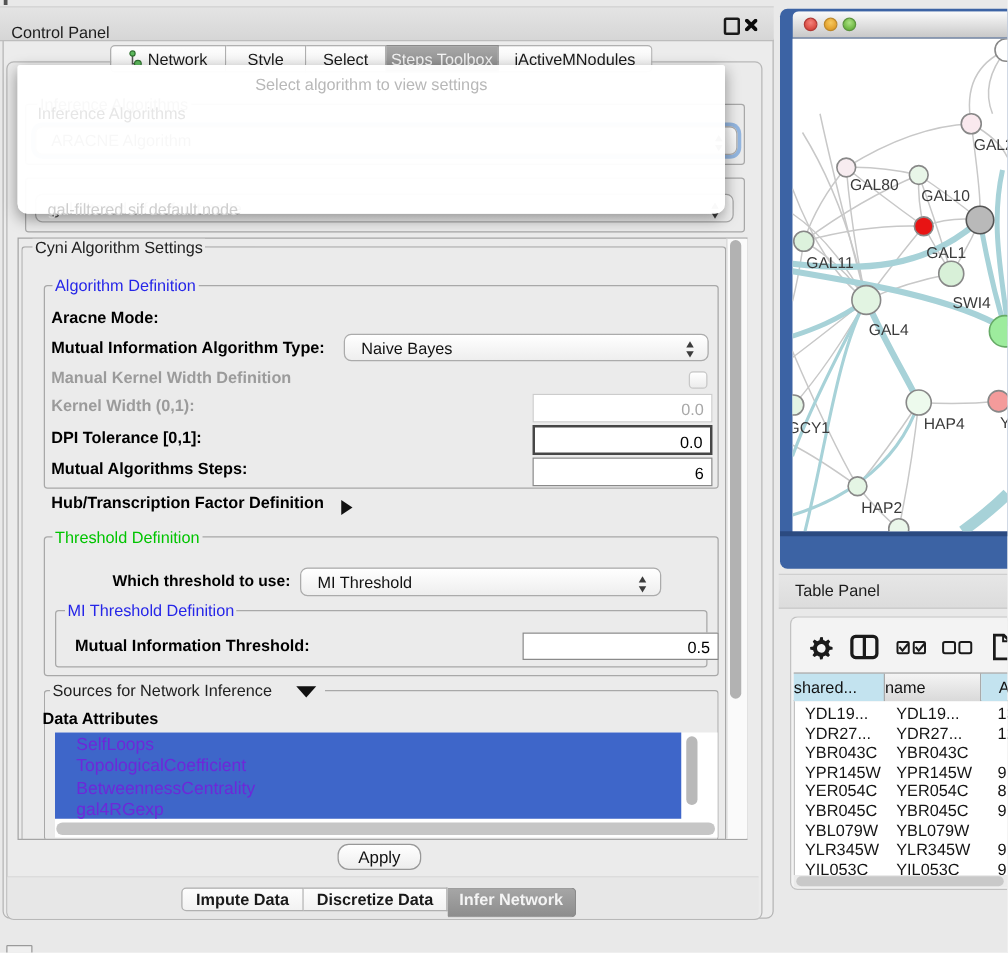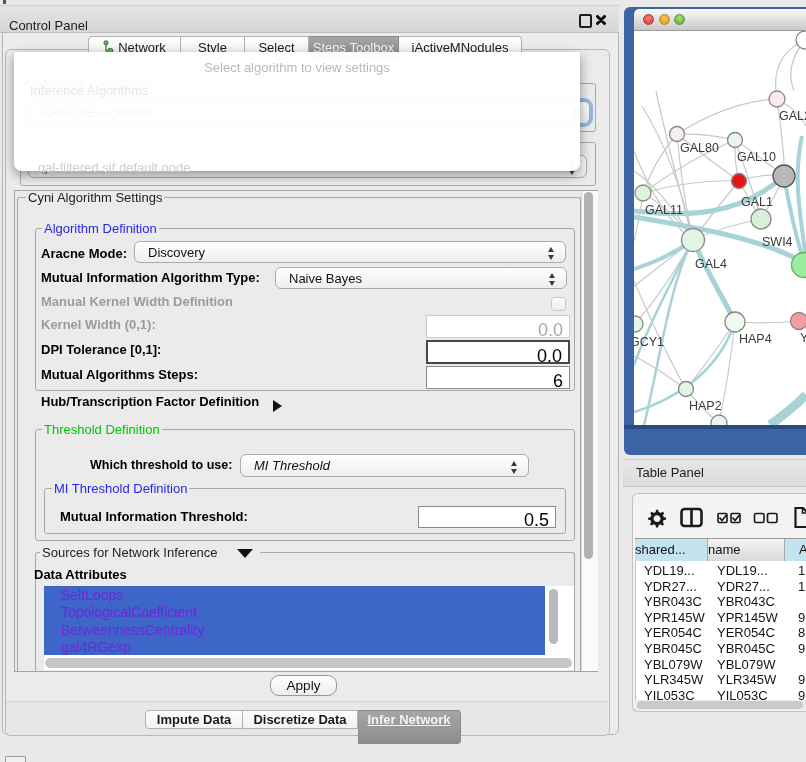--- a/index.html
+++ b/index.html
@@ -27,21 +27,21 @@
   
   .combo{position:absolute;box-sizing:border-box;border:1px solid #ababab;border-radius:6px;
     background:linear-gradient(#ffffff,#eeeeee);font-size:13px;color:#111;}
   .combo .ct{position:absolute;left:12px;top:3px;}
   .arr{position:absolute;width:8px;}
   .arr:before{content:"";position:absolute;left:0;top:1px;border-left:3.5px solid transparent;
     border-right:3.5px solid transparent;border-bottom:5px solid #3c3c3c;}
   .arr:after{content:"";position:absolute;left:0;top:9px;border-left:3.5px solid transparent;
     border-right:3.5px solid transparent;border-top:5px solid #3c3c3c;}
   
-  .inp{position:absolute;box-sizing:border-box;background:#fff;font-size:18px;text-align:right;}
+  .inp{position:absolute;box-sizing:border-box;background:#fff;font-size:13px;text-align:right;}
   .inp span{position:absolute;right:6px;top:2px;}
   .lbl{position:absolute;font-size:13px;color:#000000;font-weight:bold;white-space:nowrap;}
   .lbl.dis{color:#9b9b9b;}
 </style>
 </head>
 <body>
 <div id="root">
 
   <div class="abs" id="cpwin"></div>
   <div class="abs" id="cptitle">
@@ -82,24 +82,20 @@
   <div class="abs" style="left:581px;top:191px;width:16px;height:480px;background:#fafafa;border-left:1px solid #d5d5d5;"></div>
   <div class="abs" style="left:584px;top:192px;width:9px;height:367px;background:#b2b2b2;border-radius:5px;"></div>
 
   <div class="gb" style="left:17px;top:197px;width:564px;height:475px;border-bottom:none;border-radius:3px 3px 0 0;"></div>
   <div class="gbl" style="left:26px;top:191px;color:#222;">Cyni Algorithm Settings</div>
 
   <div class="gb" style="left:35px;top:228px;width:540px;height:163px;"></div>
   <div class="gbl" style="left:42px;top:222px;color:#2626e8;">Algorithm Definition</div>
 
   <div class="lbl" style="left:41px;top:246px;">Aracne Mode:</div>
-  <div class="combo" style="left:134px;top:241px;width:432px;height:22px;">
-      <span class="ct" style="left:13px;">Discovery</span>
-      <span class="arr" style="right:9px;top:4px;"></span>
-    </div>
   <div class="lbl" style="left:41px;top:270px;">Mutual Information Algorithm Type:</div>
   <div class="combo" style="left:275px;top:267px;width:292px;height:22px;">
       <span class="ct" style="left:13px;">Naive Bayes</span>
       <span class="arr" style="right:9px;top:4px;"></span>
     </div>
   <div class="lbl dis" style="left:41px;top:294px;">Manual Kernel Width Definition</div>
   <div class="abs" style="left:551px;top:297px;width:13px;height:12px;border:1.5px solid #c8c8c8;border-radius:3.5px;background:linear-gradient(#fff,#ececec);"></div>
   <div class="lbl dis" style="left:41px;top:317px;">Kernel Width (0,1):</div>
   <div class="inp" style="left:426px;top:315px;width:144px;height:23px;border:1px solid #cccccc;color:#a8a8a8;">
       <span style="top:4px;">0.0</span>
@@ -113,49 +109,49 @@
       <span style="top:4px;">6</span>
     </div>
 
   <div class="lbl" style="left:41px;top:394px;font-size:13px;">Hub/Transcription Factor Definition</div>
   <div class="abs" style="left:273px;top:400px;width:0;height:0;border-top:6px solid transparent;border-bottom:6px solid transparent;border-left:9px solid #111;"></div>
 
   <div class="gb" style="left:35px;top:429px;width:540px;height:112px;"></div>
   <div class="gbl" style="left:42px;top:423px;color:#00c400;">Threshold Definition</div>
   <div class="lbl" style="left:90px;top:458px;font-size:12.5px;">Which threshold to use:</div>
   <div class="combo" style="left:240px;top:454px;width:289px;height:23px;">
-      <span class="ct" style="left:13px;font-style:italic;">MI Threshold</span>
+      <span class="ct" style="left:13px;">MI Threshold</span>
       <span class="arr" style="right:9px;top:5px;"></span>
     </div>
 
   <div class="gb" style="left:44px;top:488px;width:522px;height:46px;"></div>
   <div class="gbl" style="left:52px;top:482px;color:#2626e8;">MI Threshold Definition</div>
   <div class="lbl" style="left:60px;top:509px;">Mutual Information Threshold:</div>
-  <div class="inp" style="left:418px;top:506px;width:138px;height:22px;border:1px solid #8a8a8a;color:#000;">
+  <div class="inp" style="left:418px;top:506px;width:157px;height:22px;border:1px solid #8a8a8a;color:#000;">
       <span style="top:3px;">0.5</span>
     </div>
 
   <div class="gb" style="left:35px;top:552px;width:540px;height:120px;border-bottom:none;"></div>
   <div class="gbl" style="left:40px;top:546px;color:#222;">Sources for Network Inference&nbsp;&nbsp;&nbsp;</div>
   <div class="abs" style="left:224px;top:550px;width:36px;height:5px;background:#ebebeb;"></div>
   <div class="abs" style="left:237px;top:549px;width:0;height:0;border-left:8px solid transparent;border-right:8px solid transparent;border-top:9px solid #111;"></div>
   <div class="lbl" style="left:34px;top:567px;">Data Attributes</div>
 
   <div class="abs" style="left:44px;top:586px;width:530px;height:84px;background:#fff;"></div>
   <div class="abs" style="left:44px;top:586px;width:501px;height:69px;background:#3e66c9;"></div>
   <div class="abs" style="left:61px;top:587px;font-size:14px;color:#6d28d9;line-height:17.3px;">SelfLoops<br>TopologicalCoefficient<br>BetweennessCentrality<br>gal4RGexp</div>
   <div class="abs" style="left:549px;top:589px;width:9px;height:55px;background:#b9b9b9;border-radius:5px;"></div>
   <div class="abs" style="left:45px;top:658px;width:527px;height:10px;background:#c6c6c6;border-radius:5px;"></div>
 
   <div class="abs" style="left:270px;top:675px;width:67px;height:21px;border:1px solid #989898;border-radius:9px;background:linear-gradient(#ffffff,#ededed);text-align:center;font-size:13.5px;color:#111;line-height:20px;box-sizing:border-box;">Apply</div>
 
   <div class="abs" style="left:6px;top:701px;width:601px;height:33px;background:#e7e7e7;border-top:1px solid #d2d2d2;border-radius:0 0 5px 5px;"></div>
   <div class="tab first btab" style="left:145px;top:710px;width:98px;height:19px;line-height:18px;">Impute Data</div>
   <div class="tab btab" style="left:243px;top:710px;width:115px;height:19px;line-height:18px;">Discretize Data</div>
-  <div class="tab sel last btab" style="left:358px;top:710px;width:103px;height:34px;line-height:18px;text-decoration:underline;">Infer Network</div>
+  <div class="tab sel last btab" style="left:358px;top:710px;width:103px;height:24px;line-height:18px;">Infer Network</div>
 
   <div class="abs" id="popup" style="left:14px;top:52px;width:566px;height:119px;background:rgba(255,255,255,0.97);border-radius:2px 2px 8px 8px;box-shadow:0 4px 12px rgba(0,0,0,0.4);">
     <div style="position:absolute;left:0;top:8px;width:100%;text-align:center;font-size:13px;color:#b8b8b8;">Select algorithm to view settings</div>
     <div style="position:absolute;left:16px;top:31px;font-size:13px;color:#e6e6e6;">Inference Algorithms</div>
     <div style="position:absolute;left:24px;top:108px;font-size:13px;color:#cdcdcd;">gal-filtered sif default node</div>
   </div>
 
   <div class="abs" style="left:5px;top:756px;width:19px;height:10px;border:1px solid #9a9a9a;border-radius:1px;background:#f0f0f0;"></div>
   <div class="abs" style="left:3px;top:0;width:3px;height:4px;background:#555;"></div>
 

